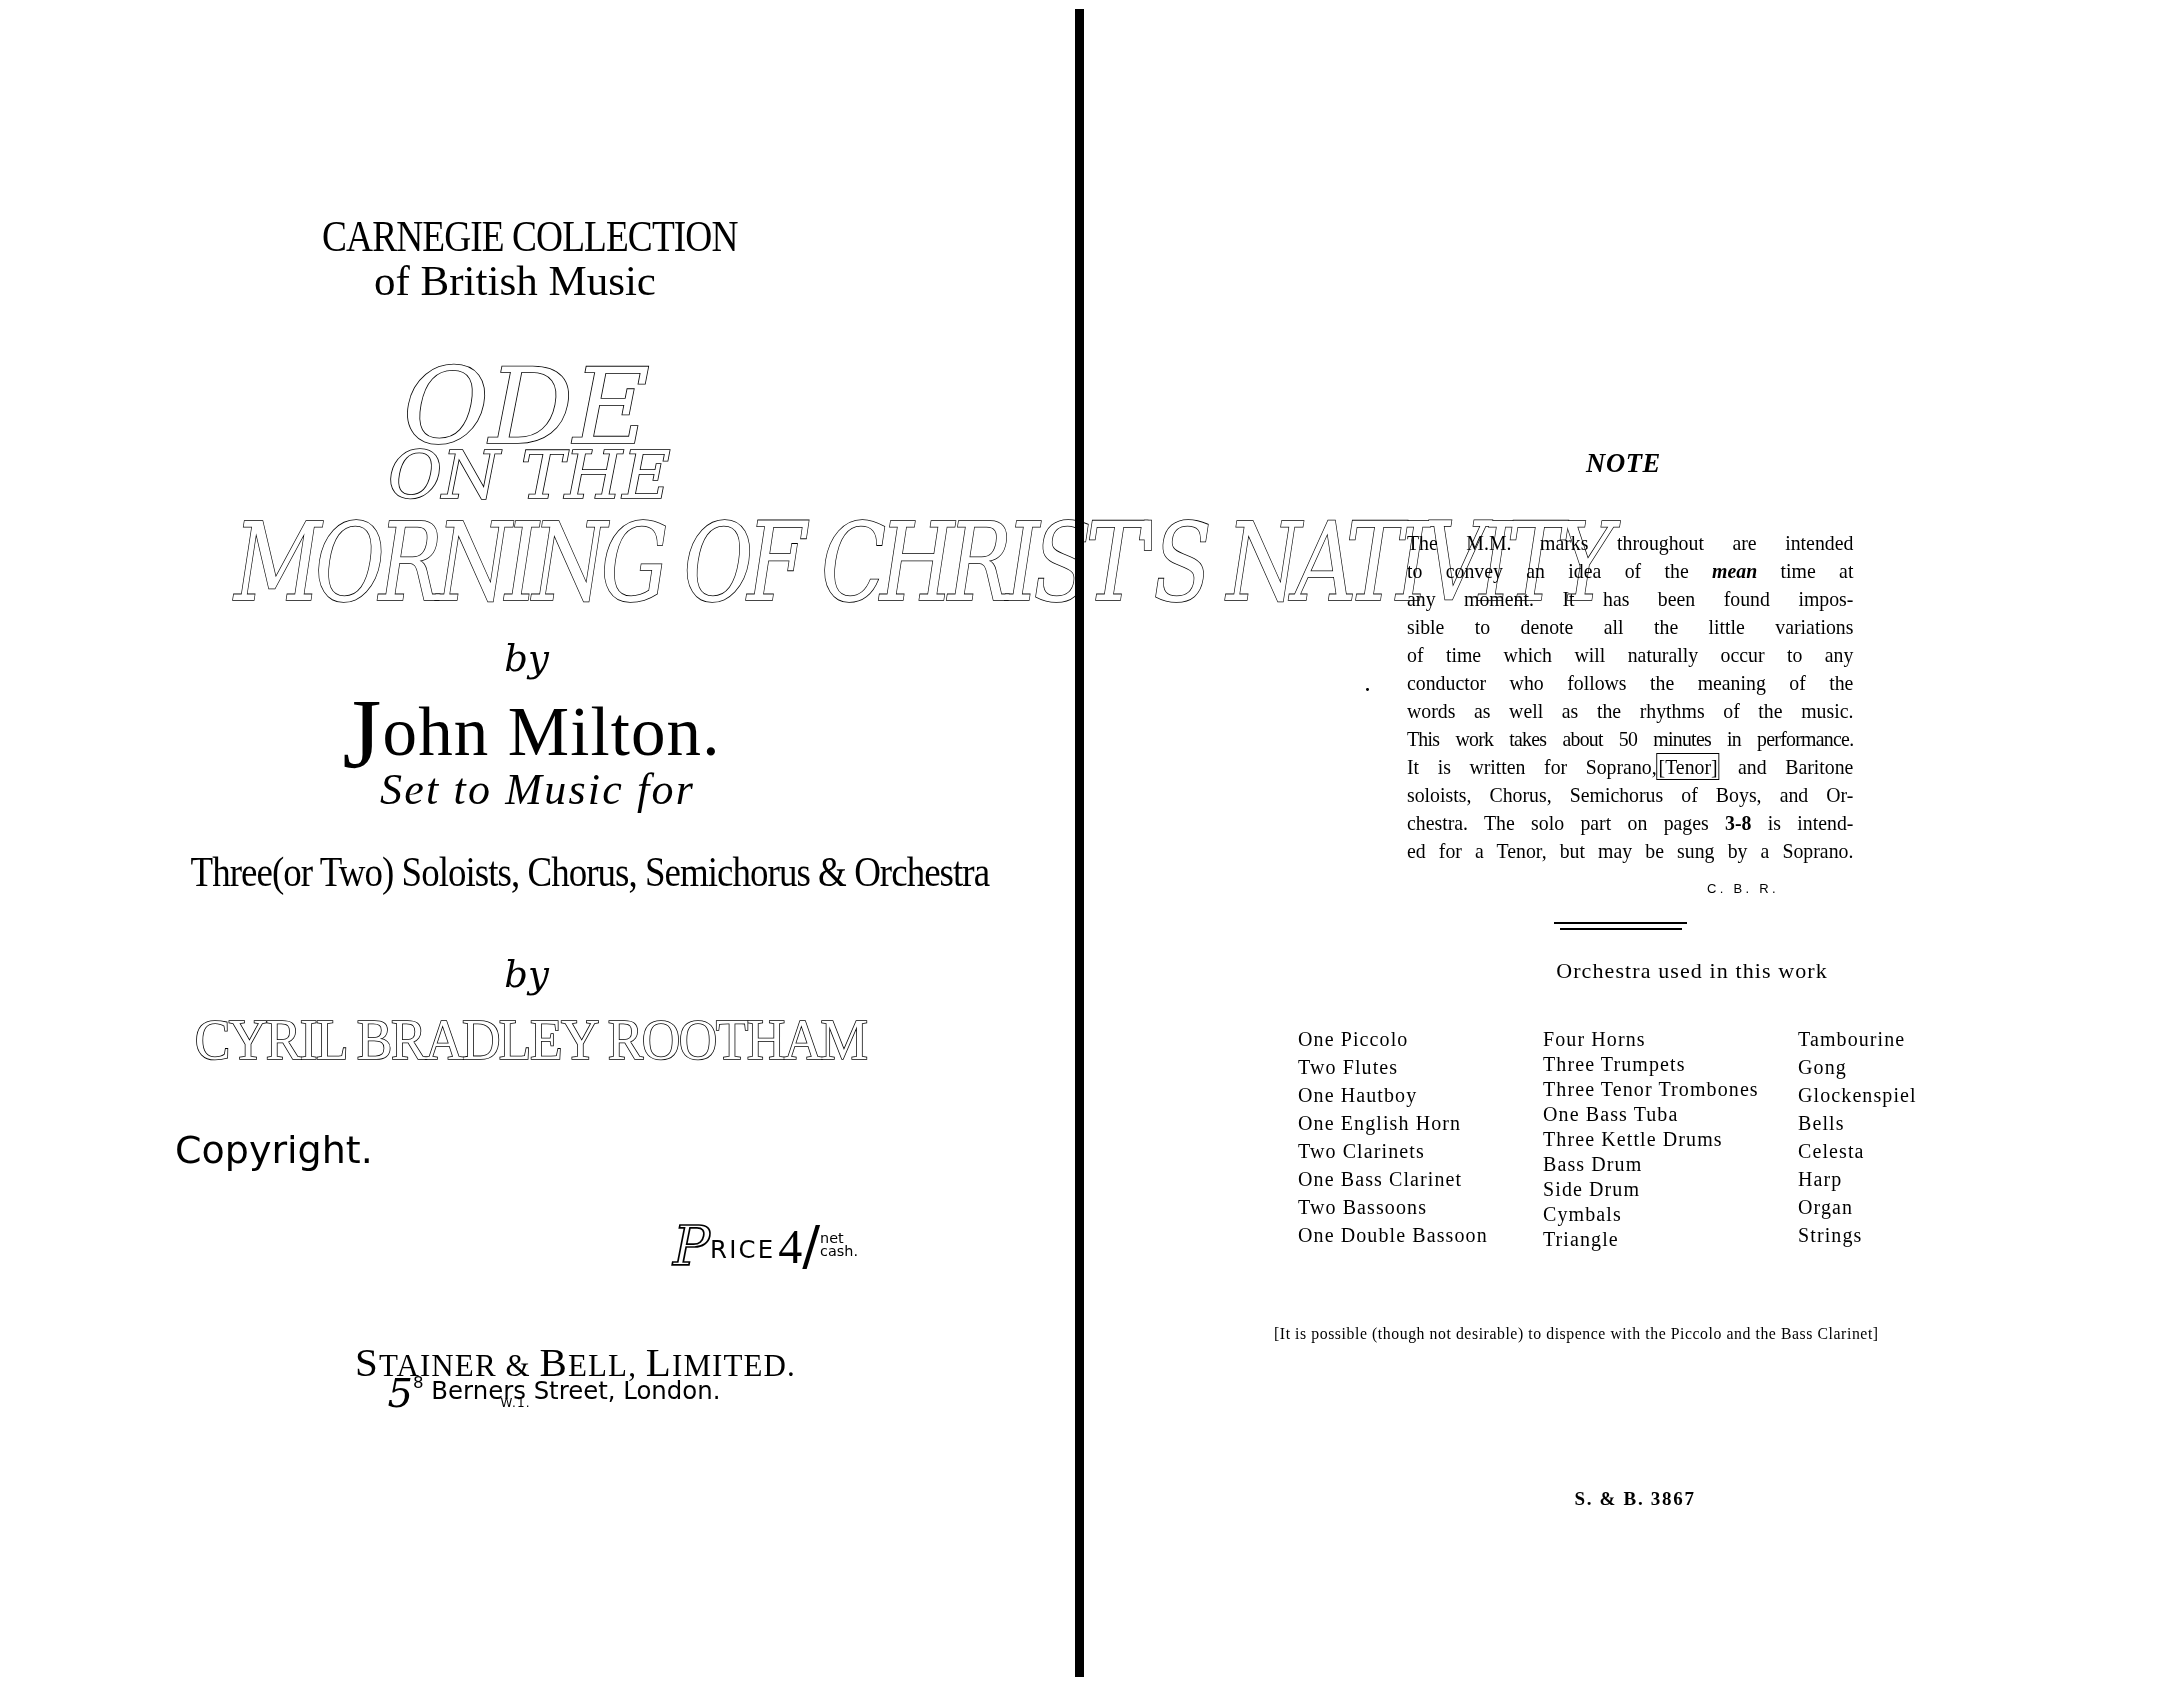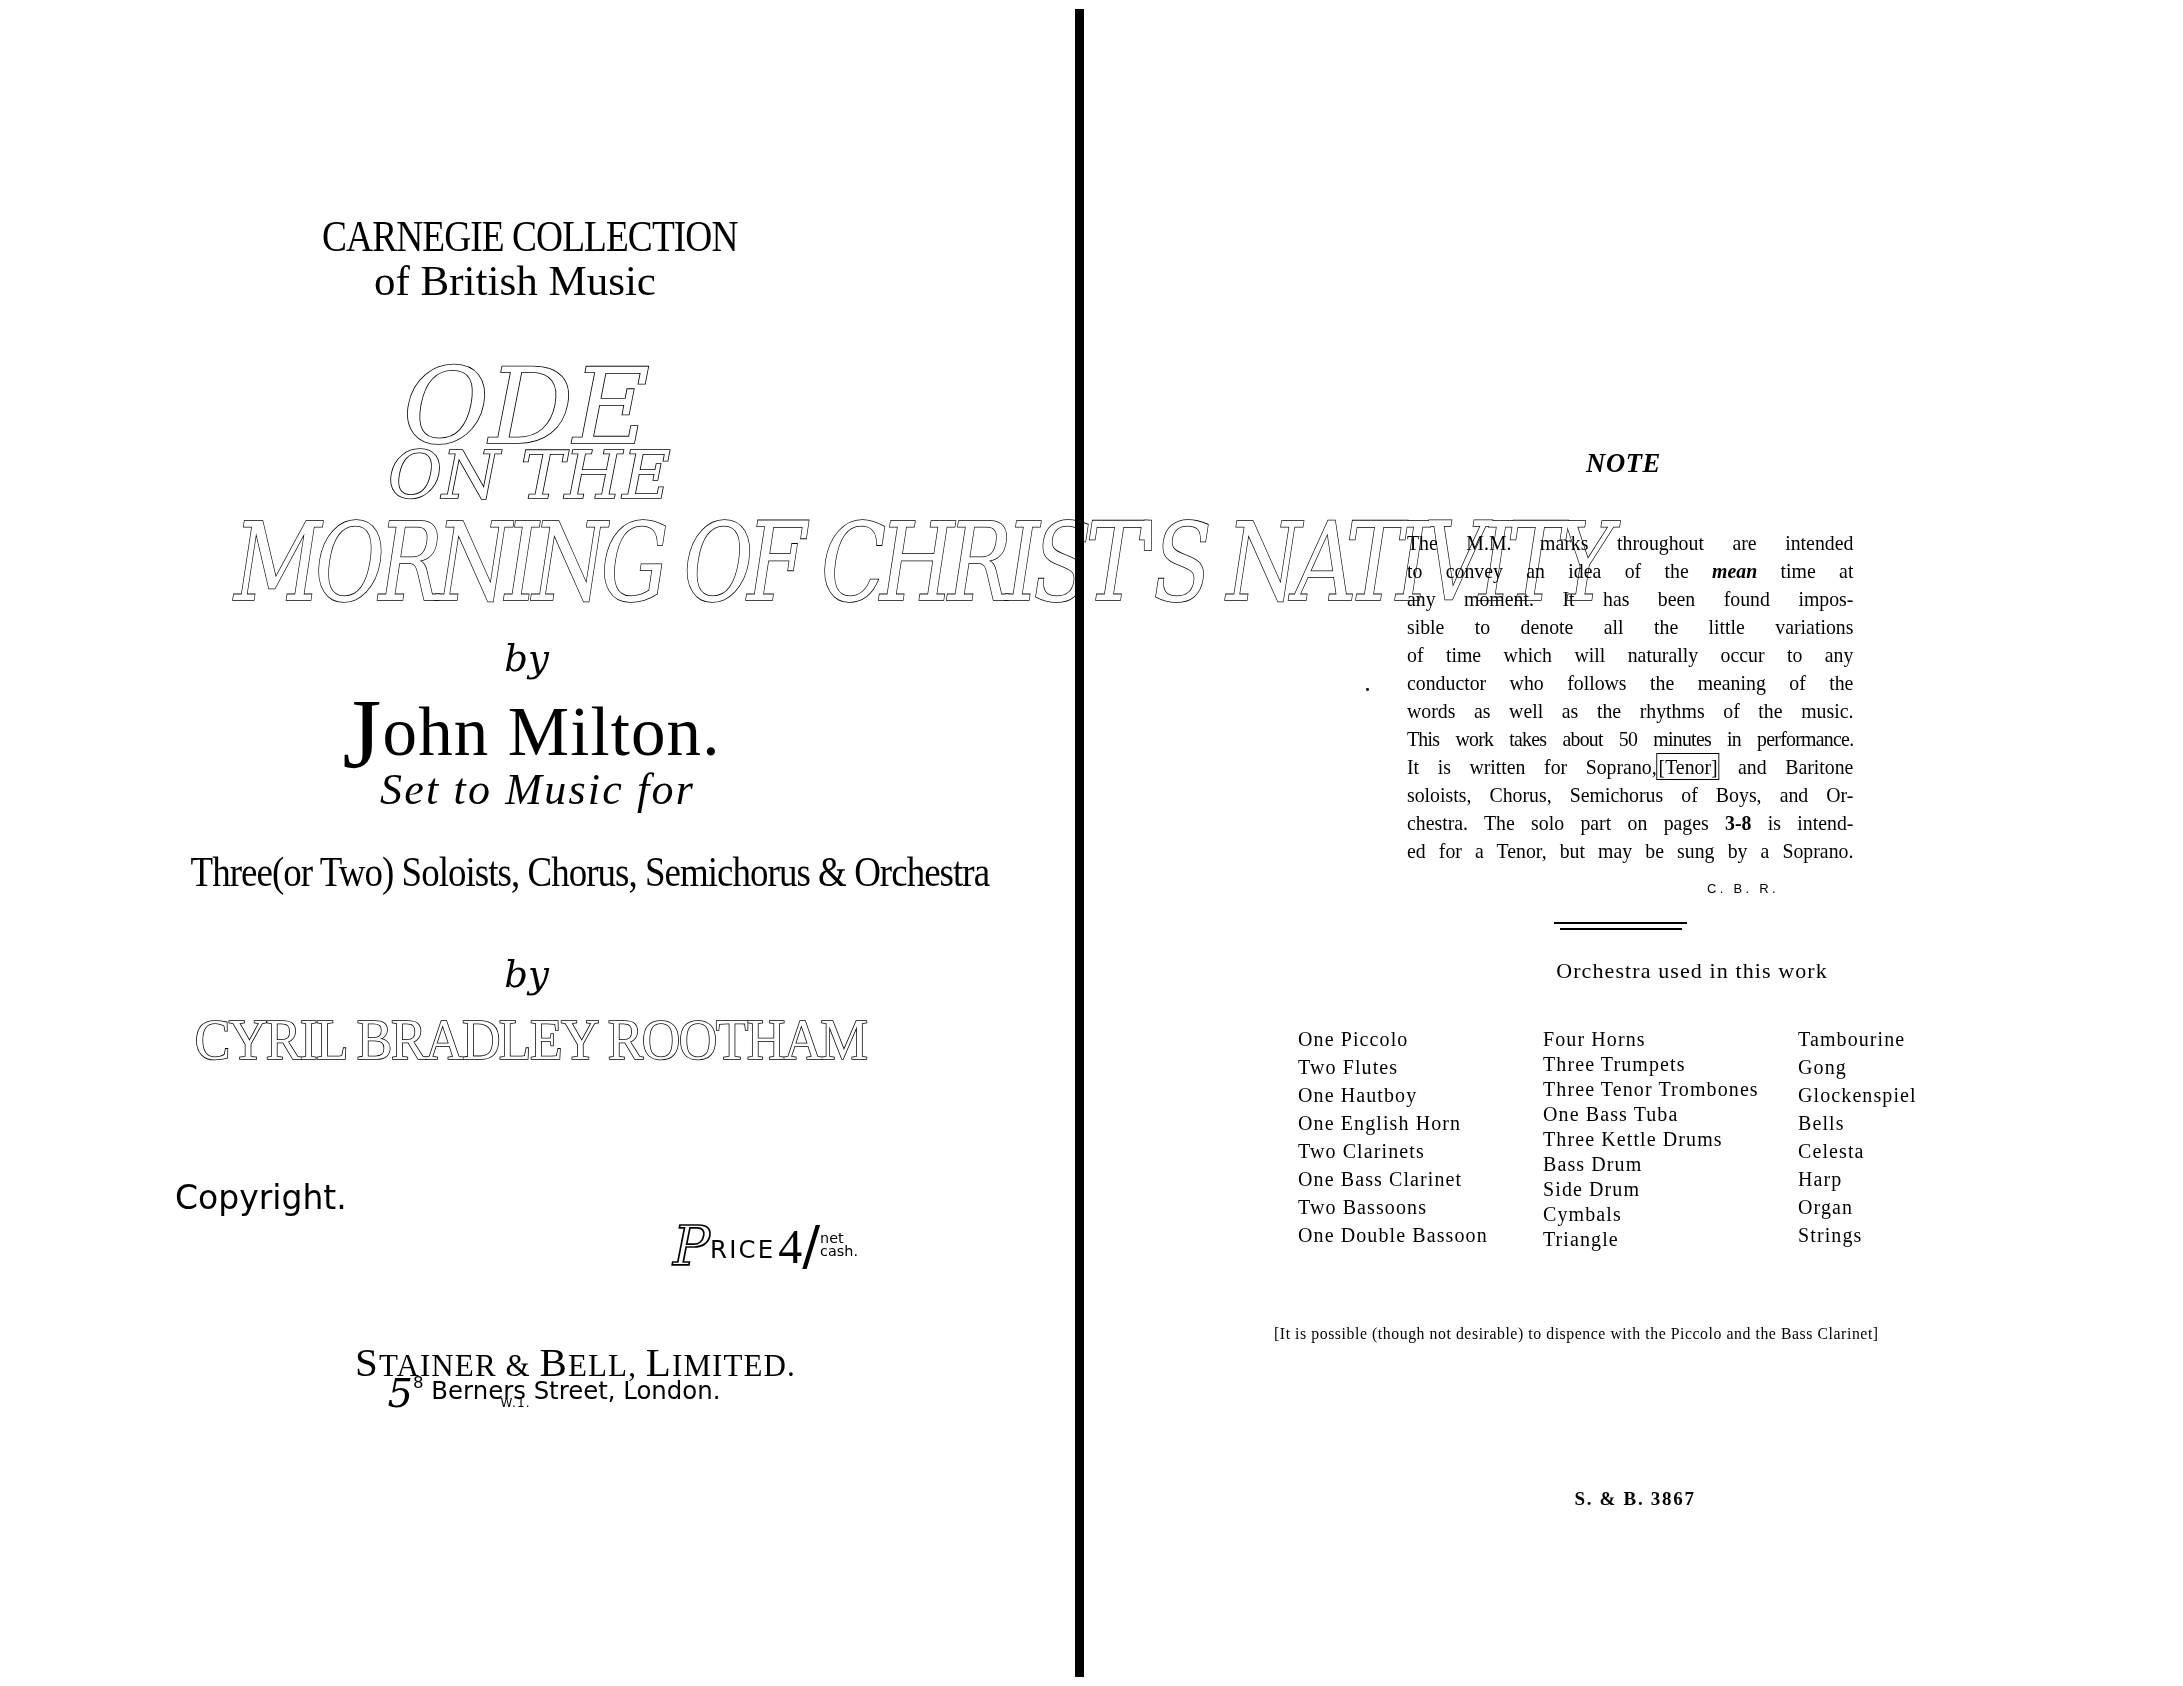--- a/index.html
+++ b/index.html
@@ -18,21 +18,21 @@
 
   #by1 { left:471px; top:637px; width:111px; font-family:"DejaVu Serif", serif; font-style:italic; font-size:37px; }
   #poet { left:310px; top:676px; width:443px; font-family:"Liberation Serif", serif; font-size:69px; letter-spacing:1.1px; white-space:nowrap; }
   #poet .initial { font-size:100px; vertical-align:-12.2px; }
   #setto { left:288px; top:764px; width:499px; font-family:Liberation Serif, serif; font-style:italic; font-size:44px; letter-spacing:2.2px; white-space:nowrap; }
   #forces { left:144px; top:848px; width:776px; font-family:"Liberation Serif", serif; font-size:42px; letter-spacing:-1.1px; transform:scaleX(0.88); transform-origin:center; white-space:nowrap; }
 
   #by2 { left:471px; top:953px; width:111px; font-family:"DejaVu Serif", serif; font-style:italic; font-size:37px; }
   #composer { left:166px; top:1006px; width:720px; font-family:"Liberation Serif", serif; font-size:58px; letter-spacing:-1.7px; color:#fff; -webkit-text-stroke:1.7px #000; paint-order:stroke fill; white-space:nowrap; transform:scaleX(0.92); transform-origin:center; }
 
-  #copyright { left:175px; top:1178px; font-family:"DejaVu Sans", sans-serif; font-size:33px; white-space:nowrap; }
+  #copyright { left:175px; top:1128px; font-family:"DejaVu Sans", sans-serif; font-size:38px; white-space:nowrap; }
   #price { left:673px; top:1178px; white-space:nowrap; font-family:"DejaVu Sans", sans-serif;margin-top:36px; }
   #price .p-big { font-family:"DejaVu Serif", serif; font-style:italic; font-size:55px; color:#fff; -webkit-text-stroke:1.7px #000; vertical-align:-6.6px; }
   #price .p-word { font-size:24.4px; letter-spacing:2.2px; }
   #price .p-amount { font-size:48px; font-family:"Liberation Serif", serif; vertical-align:-4.4px; }
   #price .p-slash { font-size:53px; vertical-align:-5.5px; }
   #price .p-unit { display:inline-block; font-size:14.4px; line-height:13.3px; vertical-align:2.2px; }
 
   #publisher { left:355px; top:1338px; width:388px; font-family:"Liberation Serif", serif; font-size:31px; letter-spacing:1.1px; white-space:nowrap; }
   #publisher .cap { font-size:41px; }
   #address { left:360px; top:1370px; width:388px; font-family:"DejaVu Sans", sans-serif; font-size:24.4px; white-space:nowrap; }

